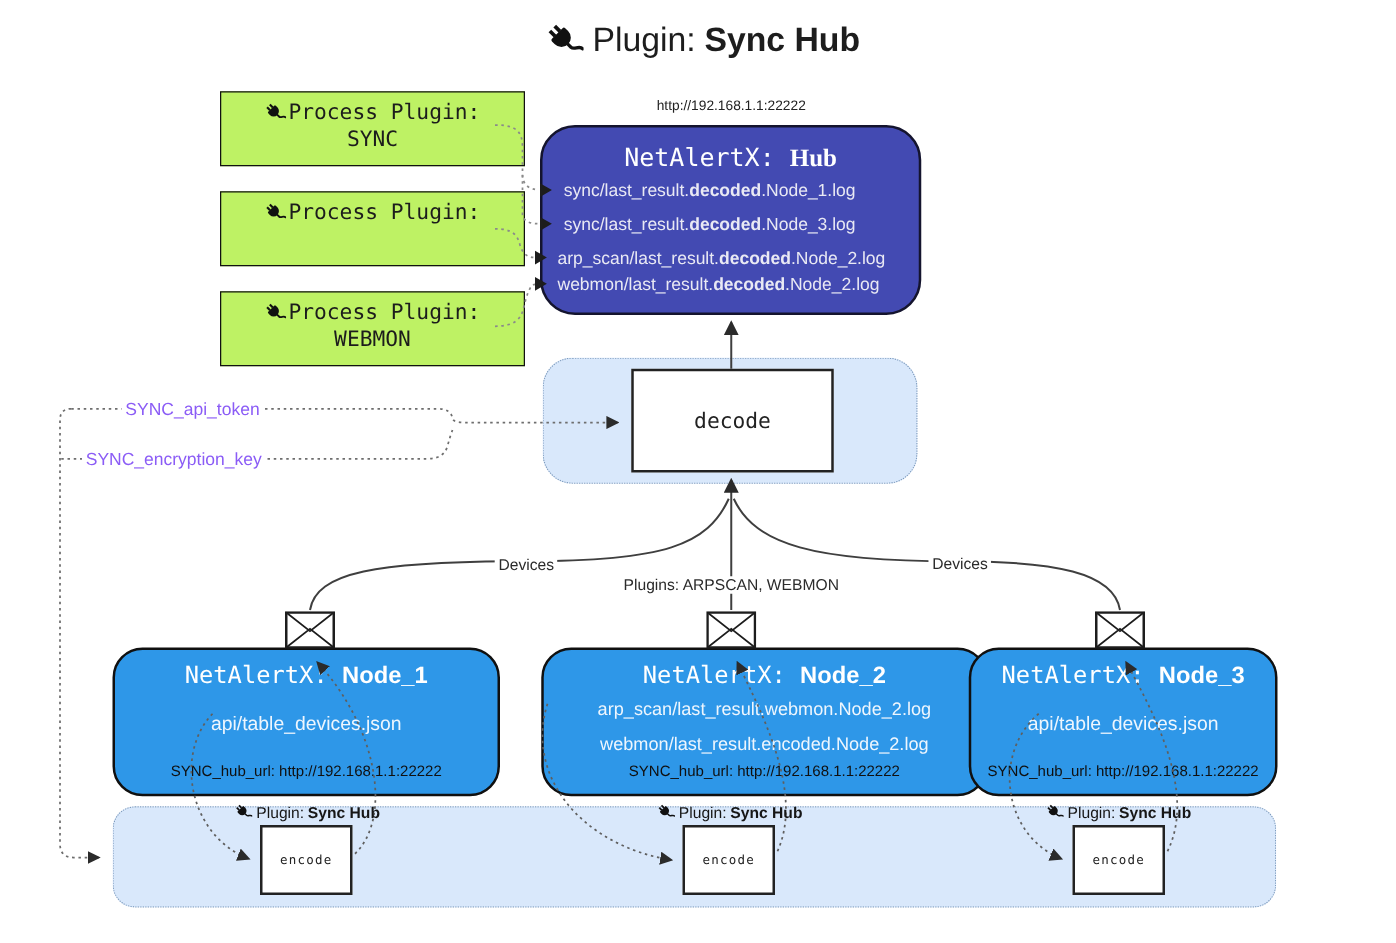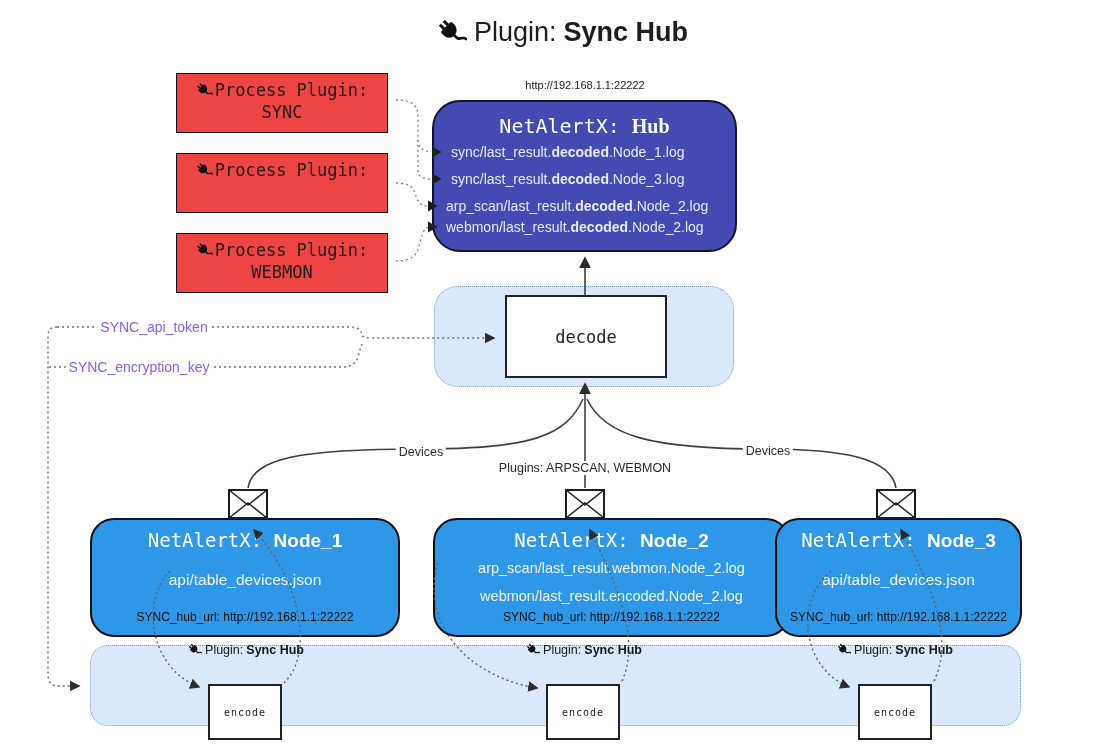--- a/index.html
+++ b/index.html
@@ -23,21 +23,21 @@
   .hub-title{position:absolute;left:0;top:12px;width:100%;text-align:center;color:#ffffff;
              font-family:"DejaVu Sans Mono",monospace;font-size:20px;}
   .hub-title b{font-family:Liberation Serif, serif;font-weight:bold;}
   .hub-line{position:absolute;color:#e9e9f4;font-size:14px;white-space:nowrap;}
   .hub-line b{font-weight:bold;}
   .hl1{left:17px;top:42px;}
   .hl2{left:17px;top:69px;}
   .hl3{left:12px;top:96px;}
   .hl4{left:12px;top:117px;}
   
-  .pbox{position:absolute;left:176px;width:212px;height:60px;background:#ef4444;
+  .pbox{position:absolute;left:176px;width:244px;height:60px;background:#bef264;
         border:1.6px solid #111;box-sizing:border-box;text-align:center;
         font-family:"DejaVu Sans Mono",monospace;font-size:17px;color:#1c1c1c;}
   .pbox .l1{margin-top:6px;display:flex;align-items:center;justify-content:center;gap:2px;}
   .pbox .l2{margin-top:2px;}
   .pb1{top:73px;} .pb2{top:153px;} .pb3{top:233px;}
   
   .panel{background:#d9e8fb;border:1.6px dotted #7f9cbe;border-radius:24px;
          position:absolute;box-sizing:border-box;}
   .decode-panel{left:434px;top:286px;width:300px;height:101px;}
   .whitebox{position:absolute;background:#fff;border:2px solid #222;box-sizing:border-box;
@@ -54,21 +54,21 @@
               font-family:"DejaVu Sans Mono",monospace;font-size:19px;}
   .node-title b{font-family:"Liberation Sans",sans-serif;font-weight:bold;}
   .node-file{position:absolute;left:0;width:100%;text-align:center;color:#eef6fe;
              font-size:14.5px;white-space:nowrap;}
   .nf-single{top:51px;font-size:15.5px;}
   .nf-a{top:40px;} .nf-b{top:68px;}
   .node-url{position:absolute;left:0;bottom:11px;width:100%;text-align:center;
             color:#101010;font-size:12px;}
   
   .band{left:90px;top:645px;width:931px;height:81px;border-radius:18px;}
-  .enc-box{width:74px;height:56px;top:660px;font-size:10px;letter-spacing:1px;margin-top:24px;}
+  .enc-box{width:74px;height:56px;top:660px;font-size:10px;letter-spacing:1px;}
   .enc1{left:208px;} .enc2{left:546px;} .enc3{left:858px;}
   .band-label{position:absolute;top:643px;transform:translateX(-50%);
               display:flex;align-items:center;gap:3px;font-size:12.5px;color:#161616;white-space:nowrap;}
   .band-label b{font-weight:bold;}
   .bl1{left:246px;} .bl2{left:584px;} .bl3{left:895px;}
   
   .edge-label{position:absolute;transform:translate(-50%,-50%);background:#ffffff;
               padding:0 3px;font-size:12.5px;color:#2b2b2b;white-space:nowrap;}
   .tok-label{font-size:14px;color:#8b5cf6;}
   .plug{flex:0 0 auto;}

